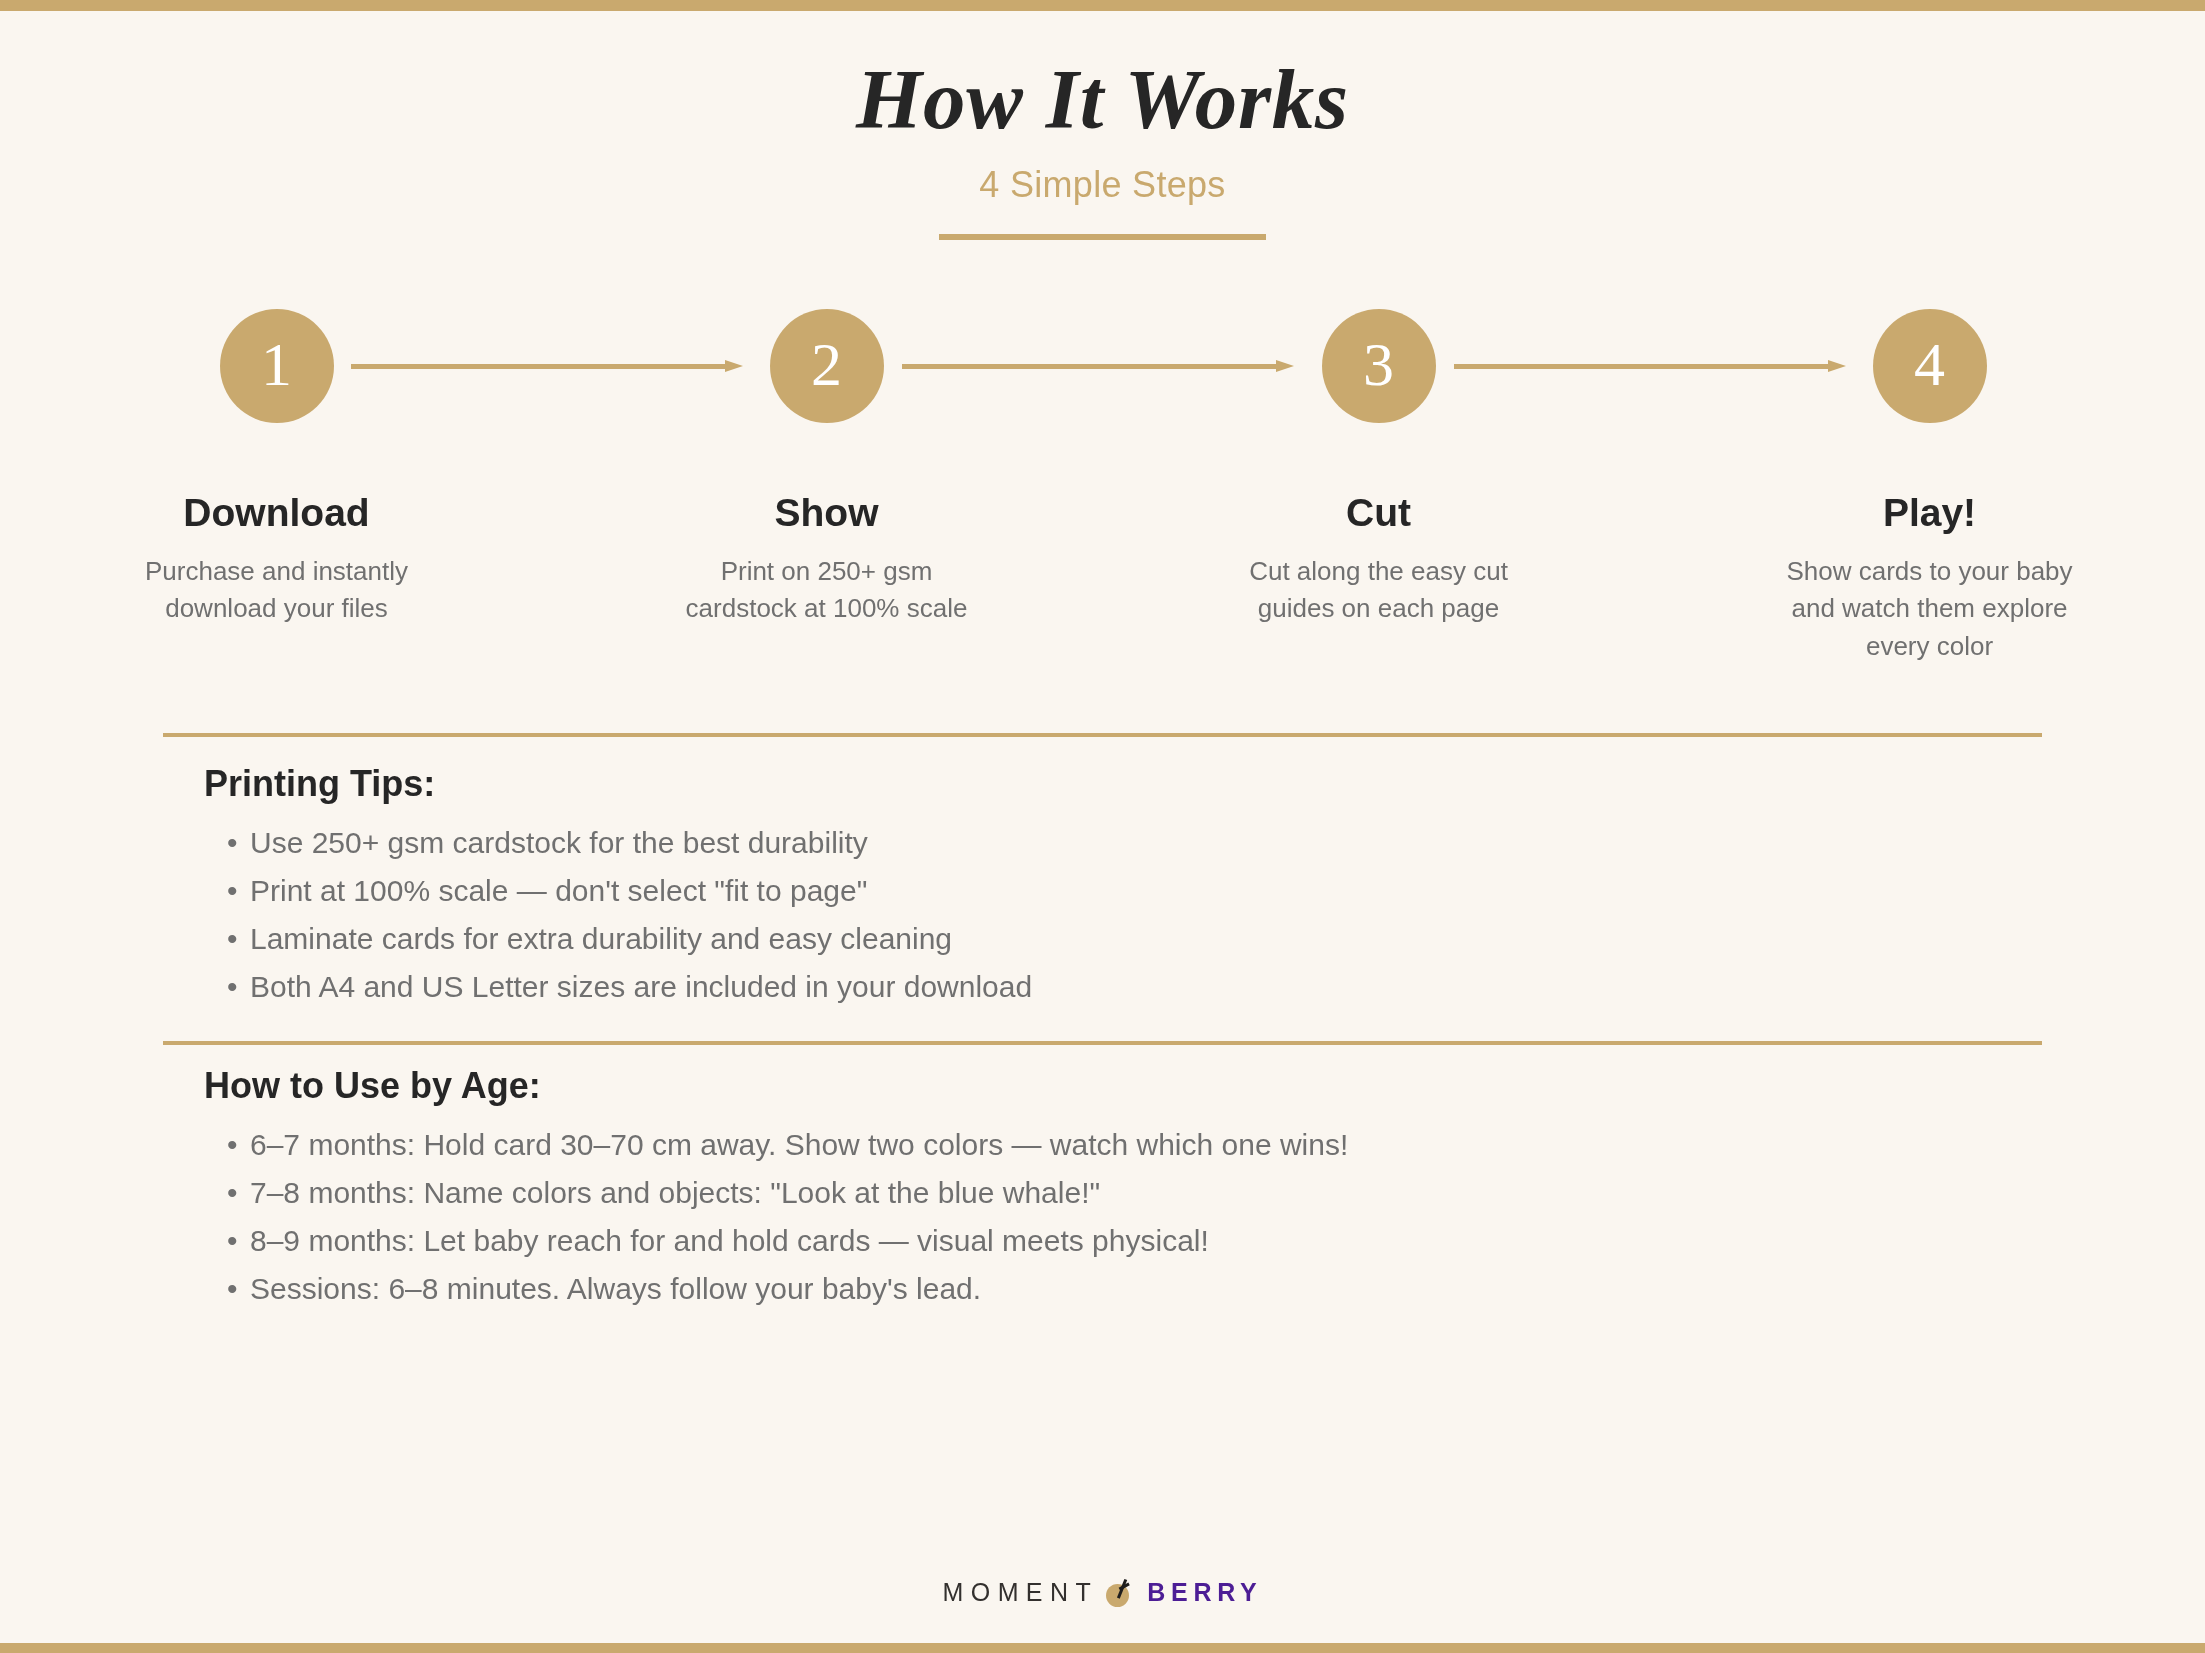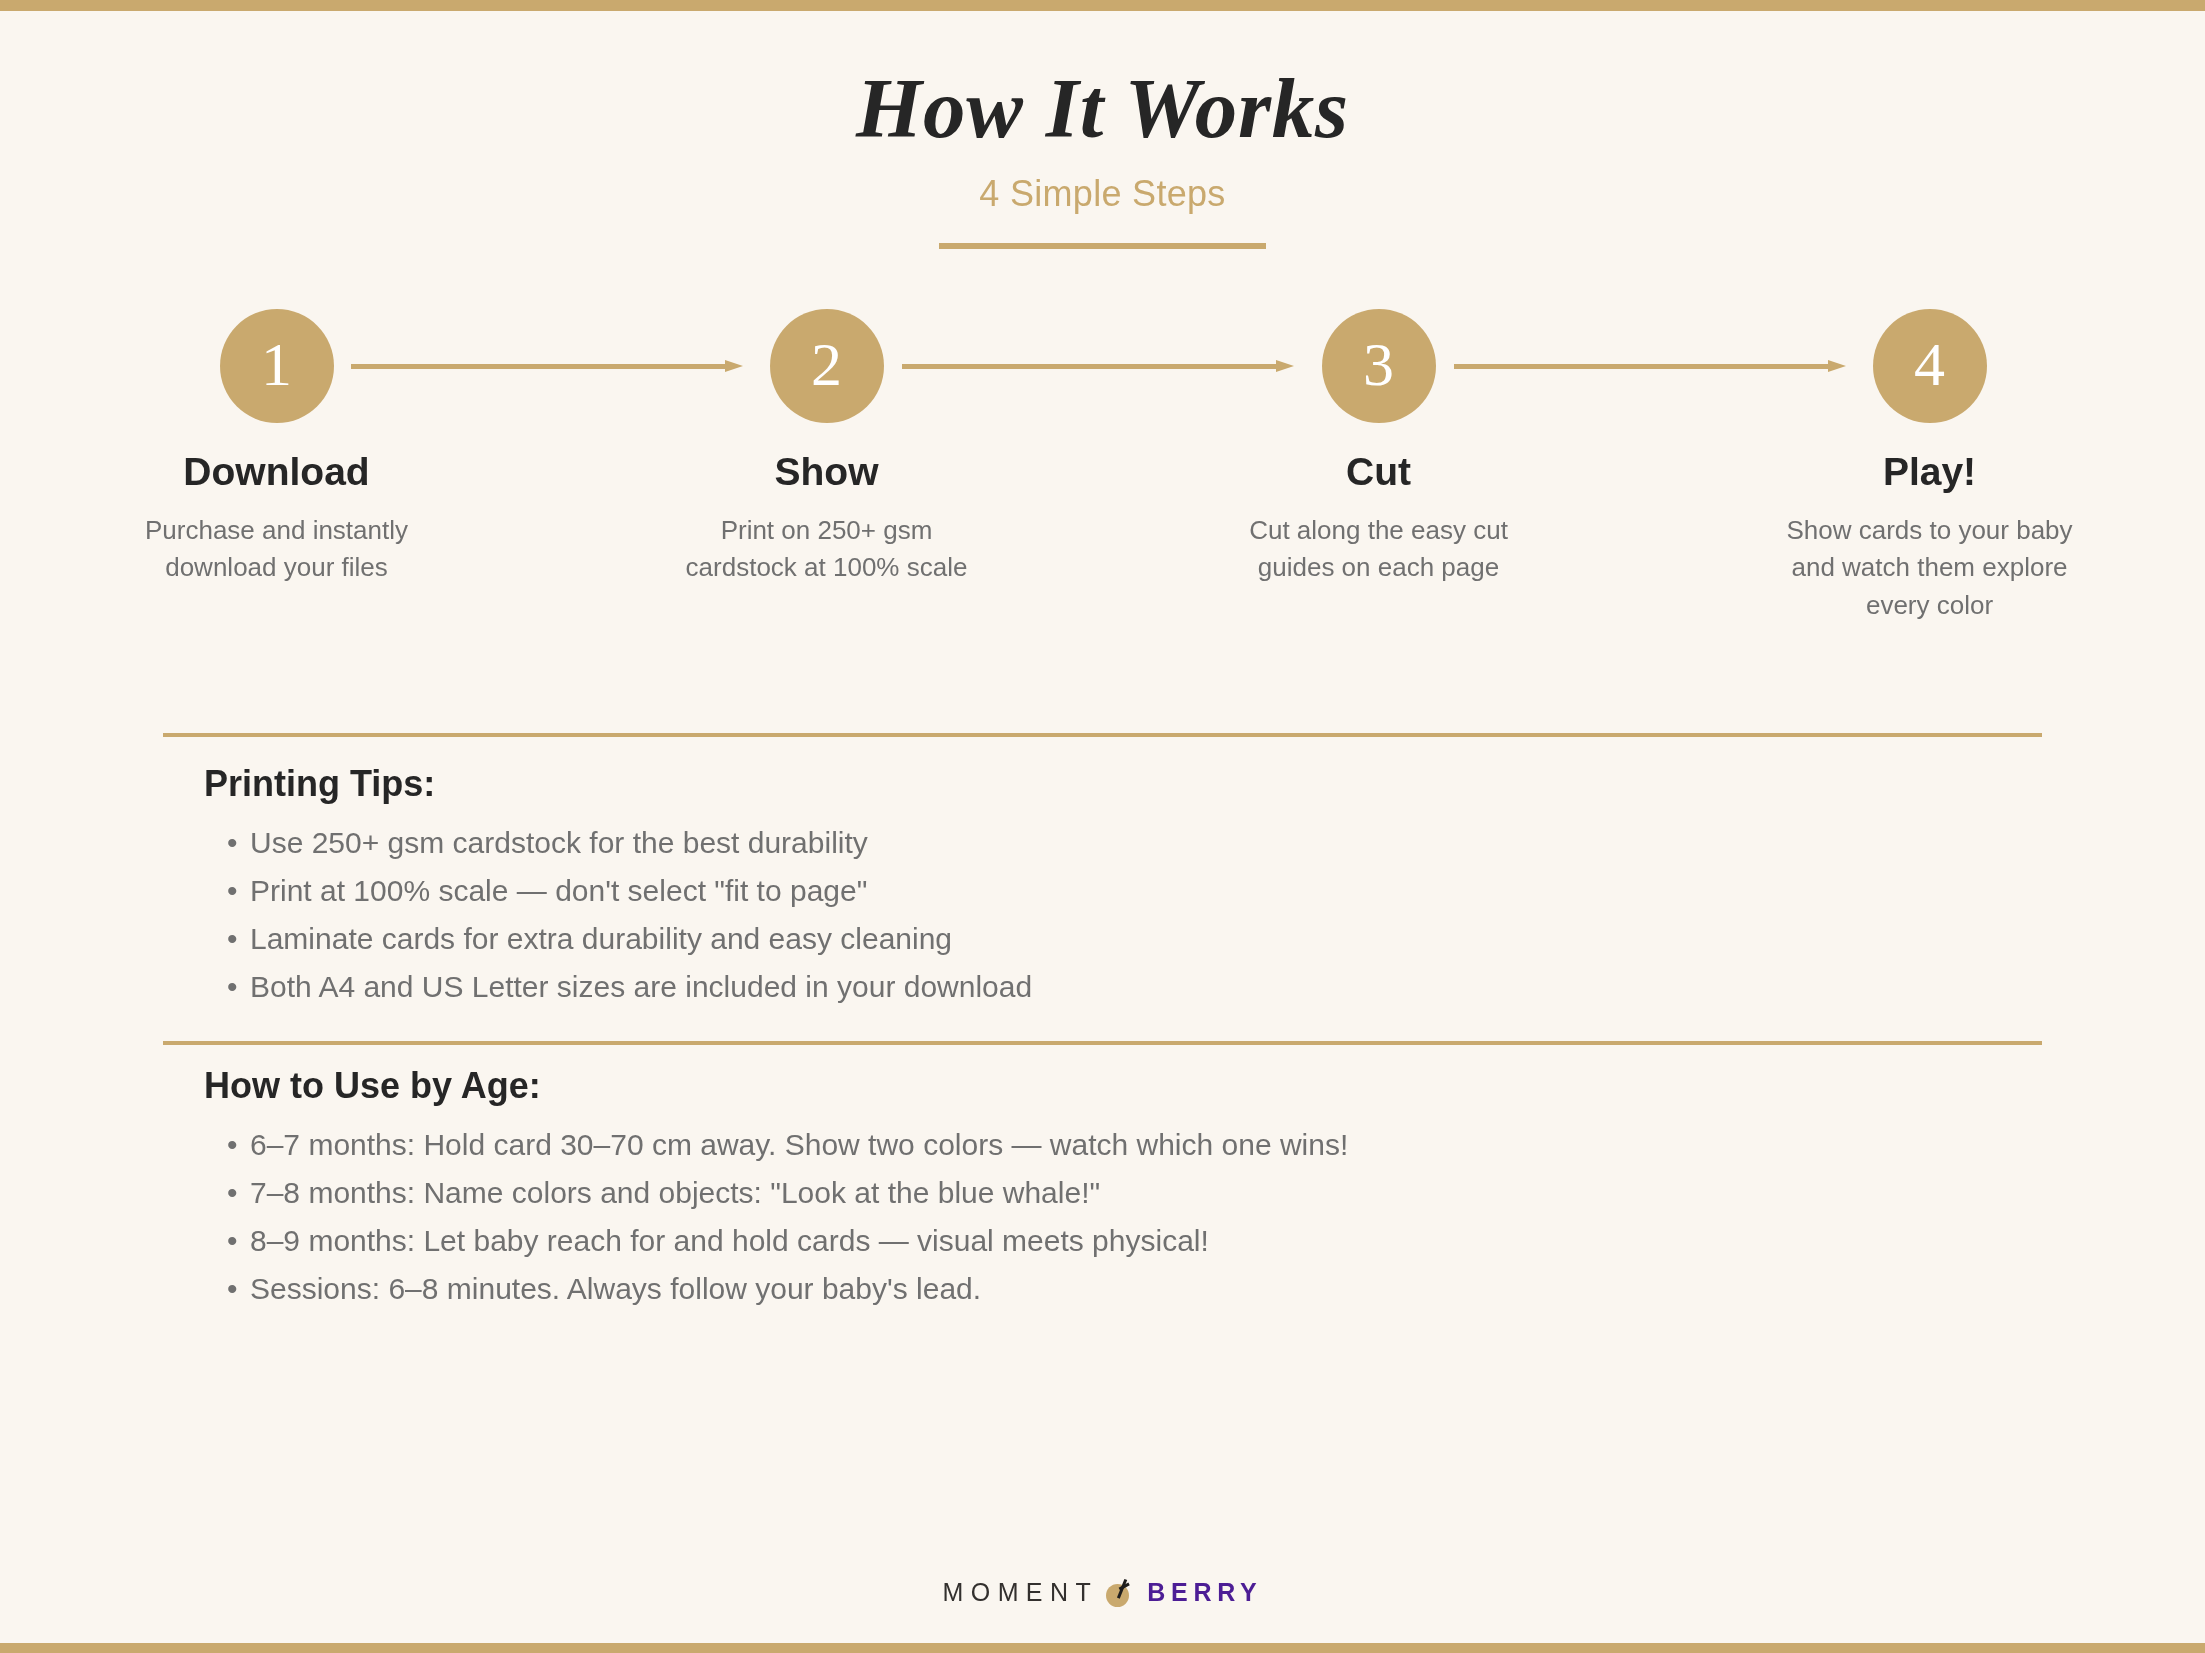--- a/index.html
+++ b/index.html
@@ -26,21 +26,20 @@
   .edge-bar.top    { top: 0; }
   .edge-bar.bottom { top: 1643px; }
 
   
   .header {
     position: absolute;
     top: 49px;
     left: 0;
     width: 2205px;
     text-align: center;
-    margin-top: 9px;
   }
   .page-title {
     font-family: "Liberation Serif", serif;
     font-style: italic;
     font-weight: bold;
     font-size: 85px;
     color: #262626;
     letter-spacing: 0.8px;
     line-height: 1.18;
     margin: 0;
@@ -95,21 +94,21 @@
     color: #FFFFFF;
     line-height: 1;
     position: relative;
     top: -2.5px;
   }
   .step-title {
     font-family: "Liberation Sans", sans-serif;
     font-size: 39px;
     font-weight: bold;
     color: #262626;
-    margin-top: 28px;
+    margin-top: 69px;
     line-height: 1.1;
   }
   .step-desc {
     font-family: "Liberation Sans", sans-serif;
     font-size: 26px;
     color: #707070;
     margin-top: 18px;
     line-height: 1.44;
     padding: 0 9.8px;
   }

